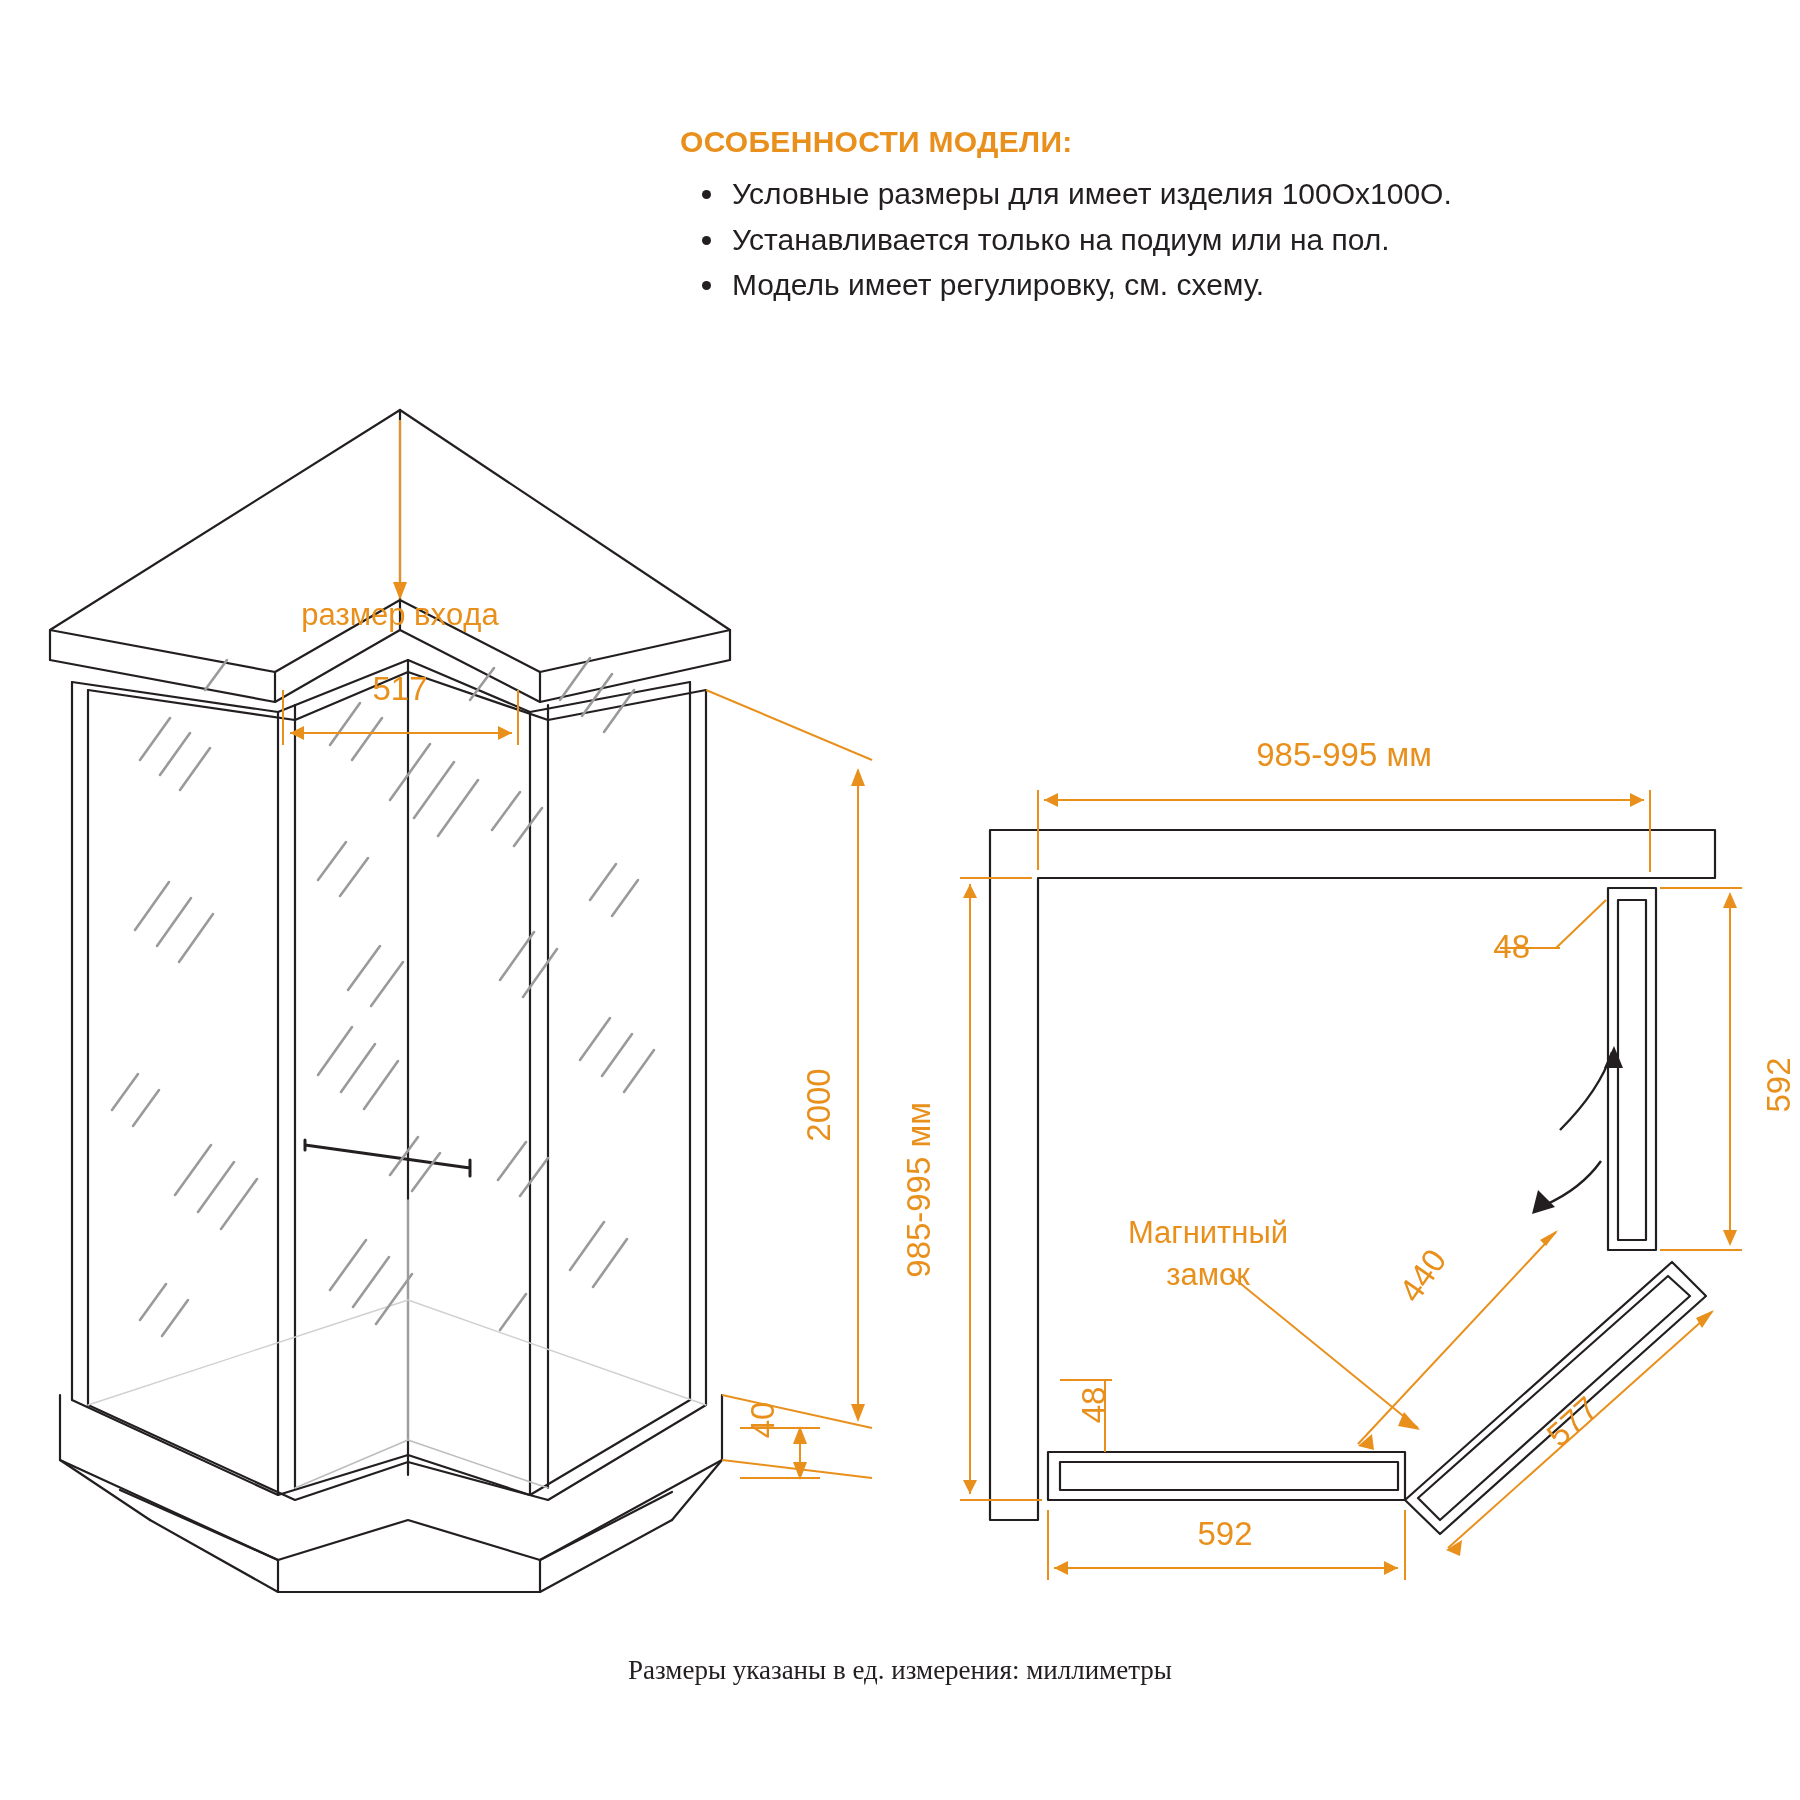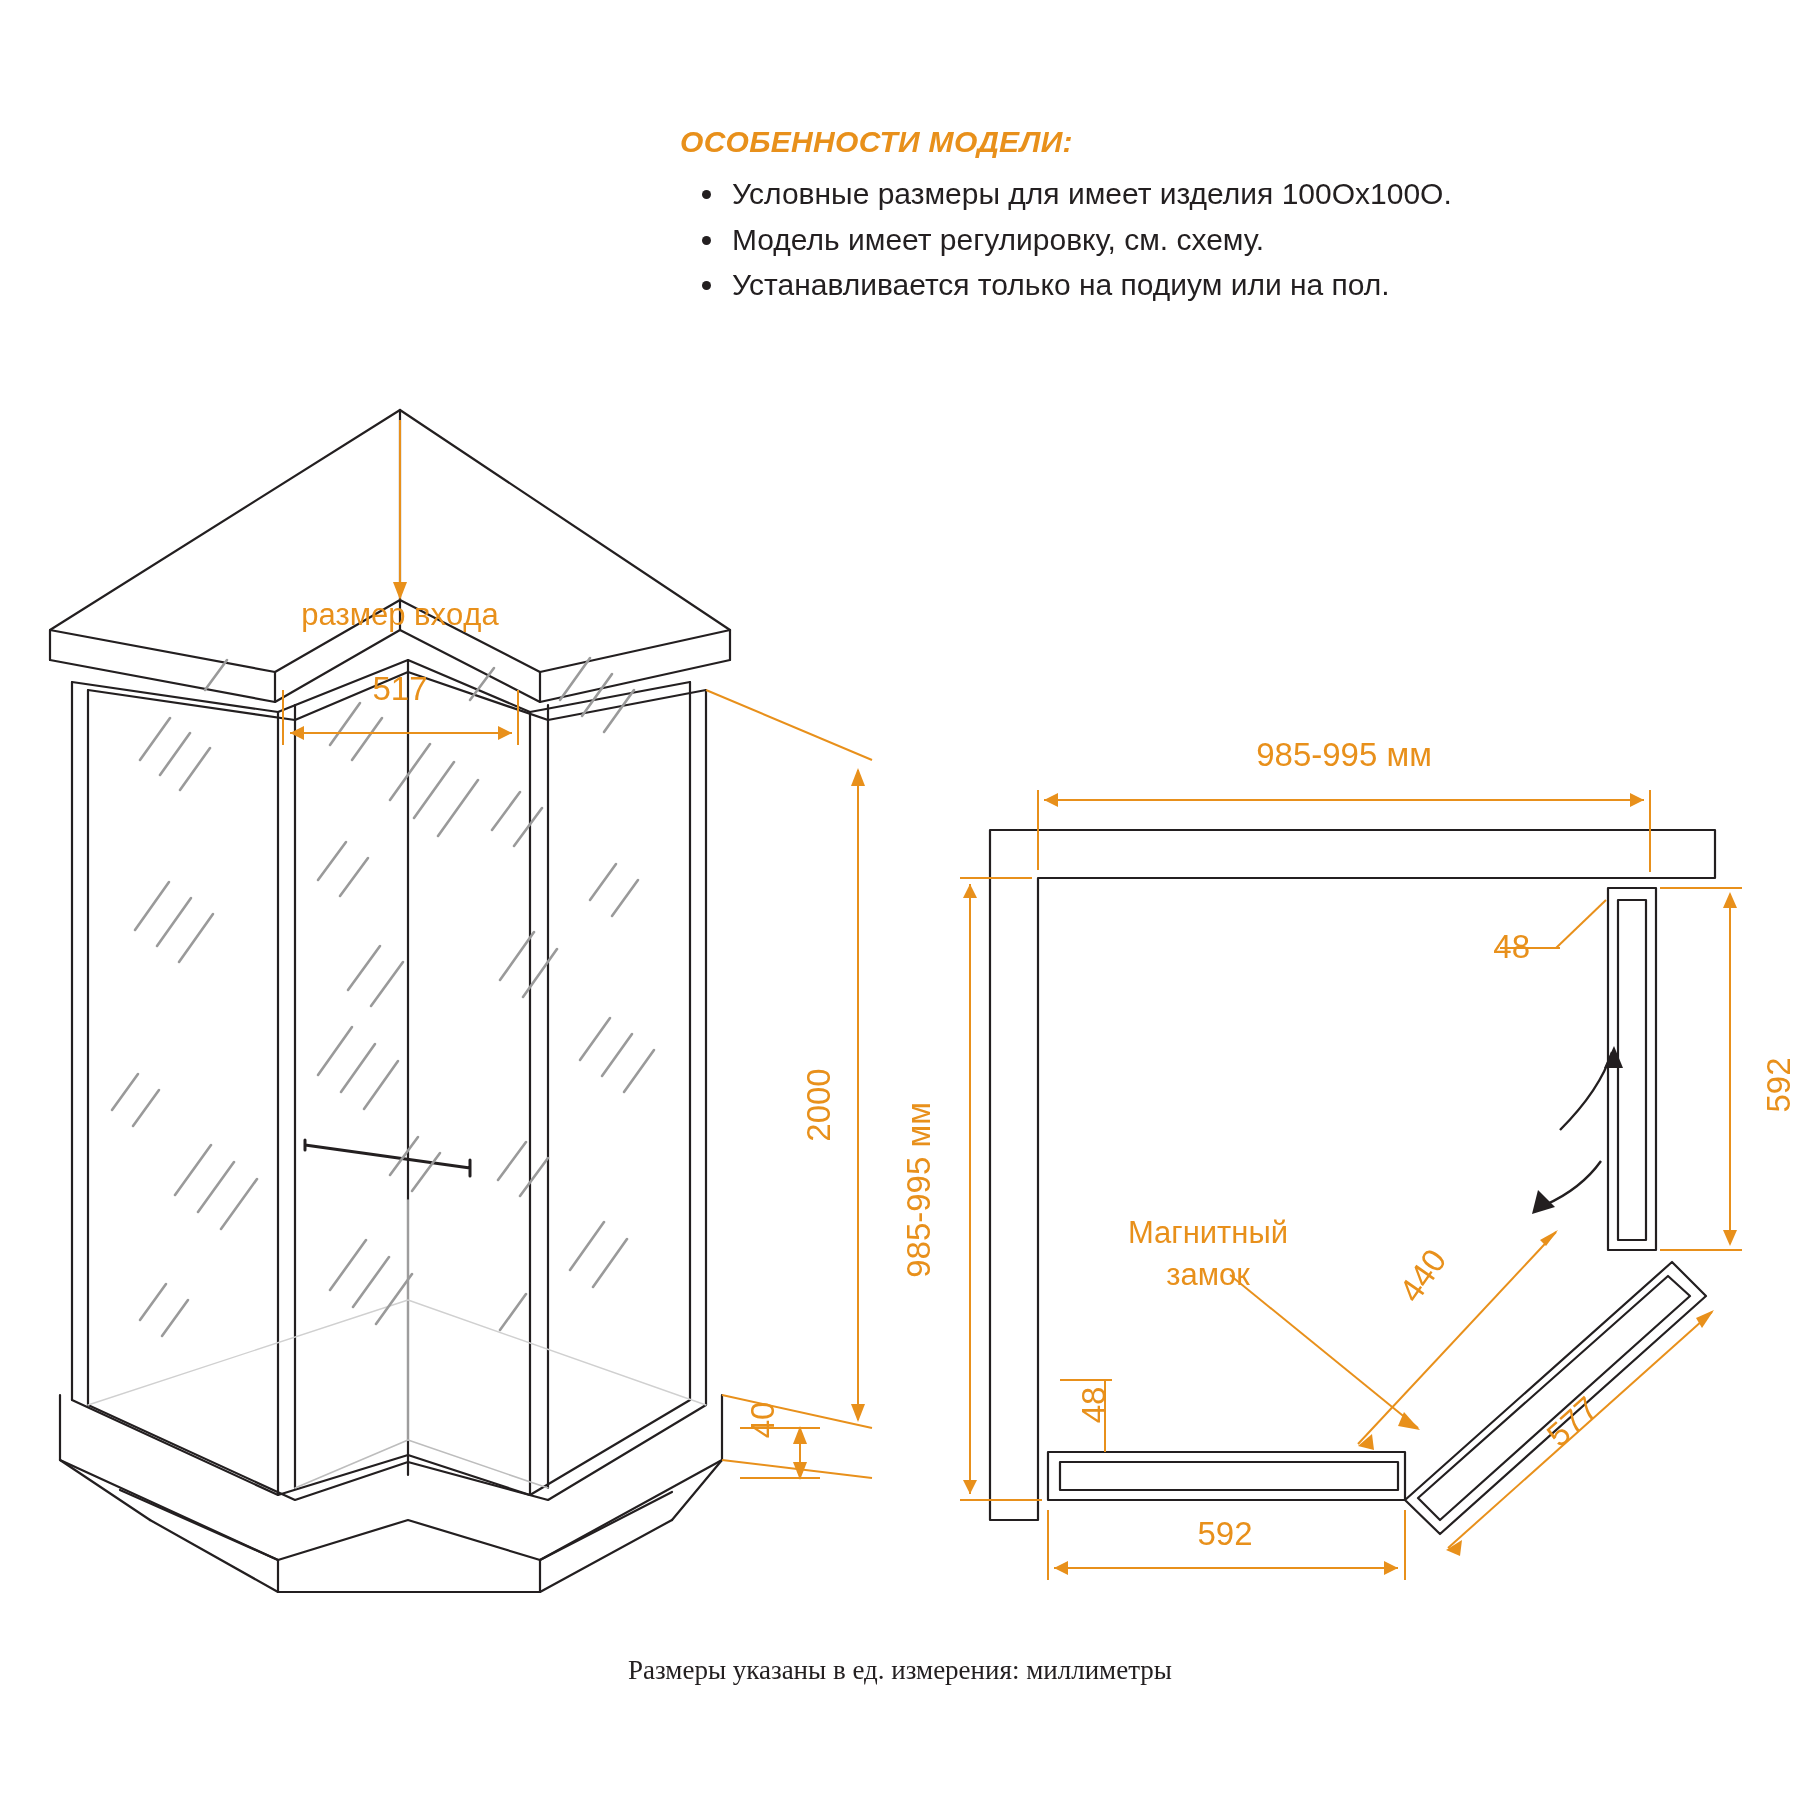--- a/index.html
+++ b/index.html
@@ -27,21 +27,20 @@
     left: 680px;
     top: 125px;
     width: 1000px;
   }
   .features-title {
     font-size: 30px;
     font-weight: bold;
     color: #E8901B;
     letter-spacing: 0.3px;
     margin: 0 0 14px 0;
-    font-style: italic;
   }
   .features ul {
     margin: 0;
     padding-left: 52px;
     list-style: none;
   }
   .features li {
     position: relative;
     font-size: 30px;
     line-height: 1.42;
@@ -92,22 +91,22 @@
 </style>
 </head>
 <body>
 
 <div id="page">
 
   <div class="features">
     <div class="features-title">ОСОБЕННОСТИ МОДЕЛИ:</div>
     <ul>
       <li>Условные размеры для имеет изделия 100Ox100O.</li>
+      <li>Устанавливается только на подиум или на пол.</li>
       <li>Модель имеет регулировку, см. схему.</li>
-      <li>Устанавливается только на подиум или на пол.</li>
     </ul>
   </div>
 
   <svg class="layer" viewBox="0 0 1800 1800">
     <g fill="none" stroke="#231f20" stroke-width="2.2" stroke-linejoin="round" stroke-linecap="round">
 
       <path d="M400,410 L50,630 L50,660"></path>
       <path d="M400,410 L730,630"></path>
       <path d="M400,410 L400,600"></path>
       <path d="M50,630 L275,672 L400,600 L540,672 L730,630"></path>

